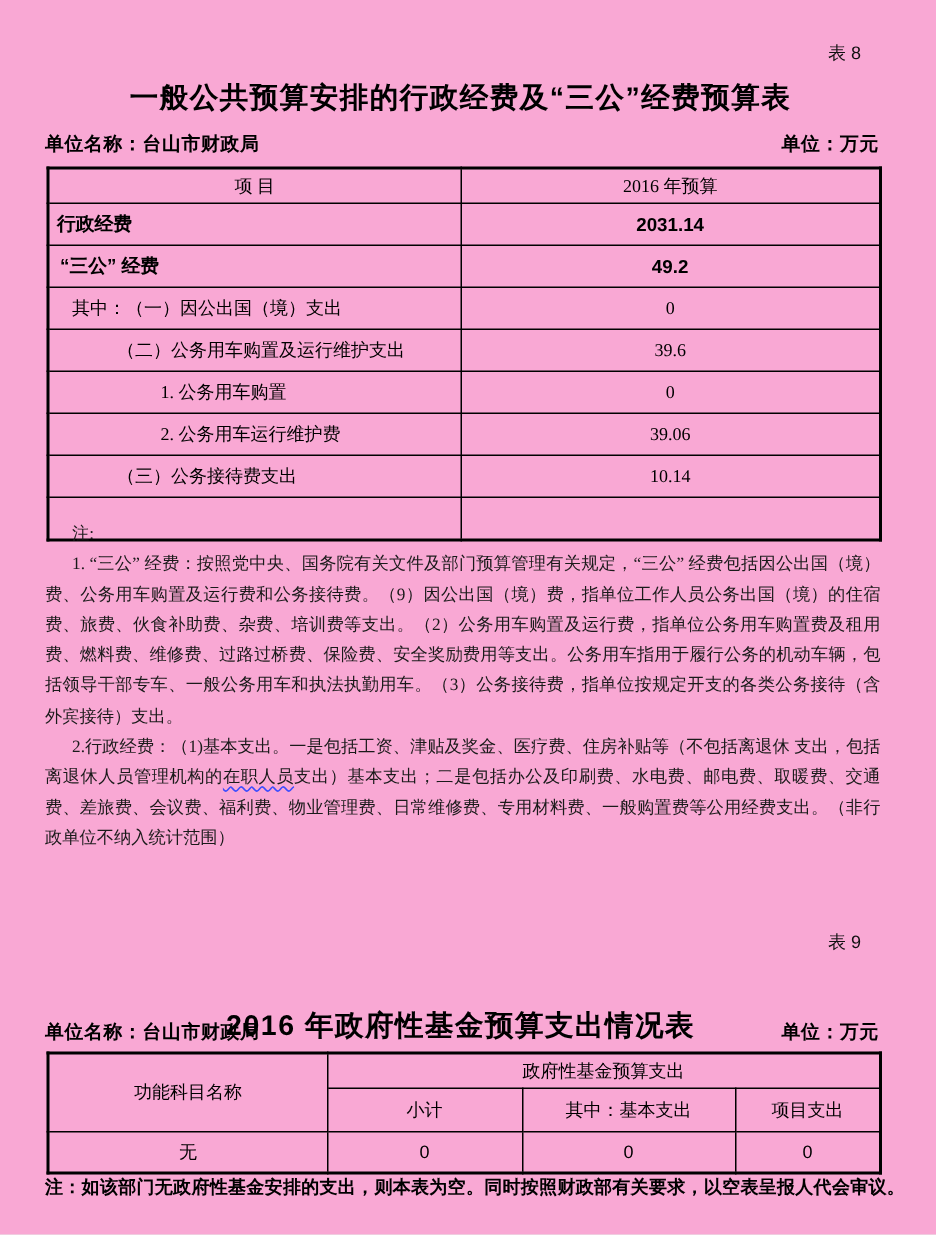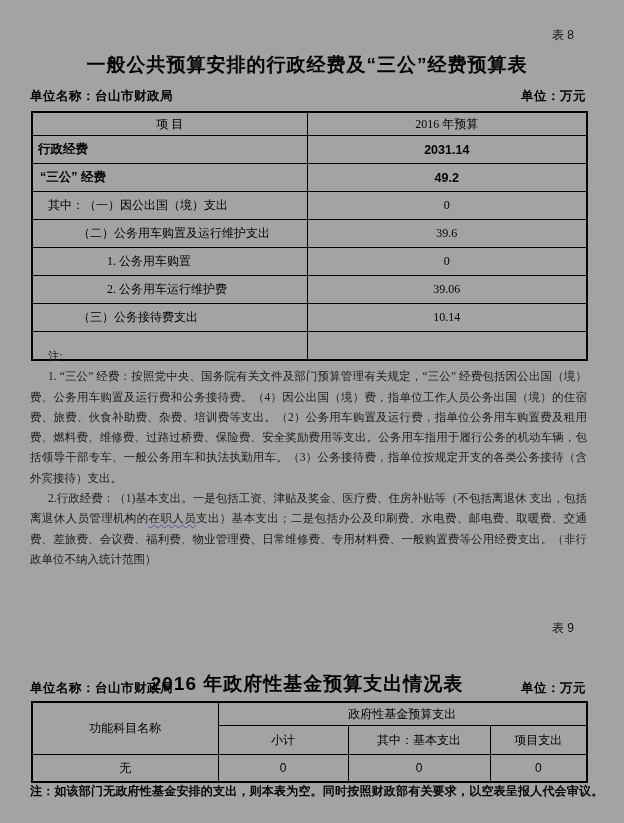--- a/index.html
+++ b/index.html
@@ -1,19 +1,19 @@
 <!DOCTYPE html>
 <html><head>
 <meta charset="utf-8">
 <style>
   html,body{margin:0;padding:0;background:#e8e8e8;}
   #sheet{
     position:relative;
     width:624px;height:823px;
-    background:#a3a3a3;
+    background:#f9a8d4;
     font-family:"Liberation Sans",sans-serif;
     color:#000;
     overflow:hidden;
   }
   .corner-label{
     position:absolute;right:50px;
     font-size:12px;color:#111;
   }
   #t8-label{top:27px;}
   #t9-label{top:620px;margin-left:47px;}
@@ -125,21 +125,21 @@
     </tr>
     <tr>
       <td class="p0"></td>
       <td class="val"></td>
     </tr>
   </tbody>
     </table>
 
   <div id="notes">
     <p class="ti1">注:</p>
-    <p class="ti1">1. “三公” 经费：按照党中央、国务院有关文件及部门预算管理有关规定，“三公” 经费包括因公出国（境）费、公务用车购置及运行费和公务接待费。（4）因公出国（境）费，指单位工作人员公务出国（境）的住宿费、旅费、伙食补助费、杂费、培训费等支出。（2）公务用车购置及运行费，指单位公务用车购置费及租用费、燃料费、维修费、过路过桥费、保险费、安全奖励费用等支出。公务用车指用于履行公务的机动车辆，包括领导干部专车、一般公务用车和执法执勤用车。（3）公务接待费，指单位按规定开支的各类公务接待（含外宾接待）支出。</p>
+    <p class="ti1">1. “三公” 经费：按照党中央、国务院有关文件及部门预算管理有关规定，“三公” 经费包括因公出国（境）费、公务用车购置及运行费和公务接待费。（9）因公出国（境）费，指单位工作人员公务出国（境）的住宿费、旅费、伙食补助费、杂费、培训费等支出。（2）公务用车购置及运行费，指单位公务用车购置费及租用费、燃料费、维修费、过路过桥费、保险费、安全奖励费用等支出。公务用车指用于履行公务的机动车辆，包括领导干部专车、一般公务用车和执法执勤用车。（3）公务接待费，指单位按规定开支的各类公务接待（含外宾接待）支出。</p>
     <p class="ti1"><span>2.行政经费：（1)基本支出。一是包括工资、津贴及奖金、医疗费、住房补贴等（不包括离退休 支出，包括离退休人员管理机构的</span><span class="wavy">在职人员</span><span>支出）基本支出；二是包括办公及印刷费、水电费、邮电费、取暖费、交通费、差旅费、会议费、福利费、物业管理费、日常维修费、专用材料费、一般购置费等公用经费支出。（非行政单位不纳入统计范围）</span></p>
   </div>
 
   <div id="t9-label" class="corner-label">表 9</div>
 
   <div id="title2" class="doc-title">2016 年政府性基金预算支出情况表</div>
 
   <div id="meta2" class="meta-line">
     <span>单位名称：台山市财政局</span>
     <span>单位：万元</span>

